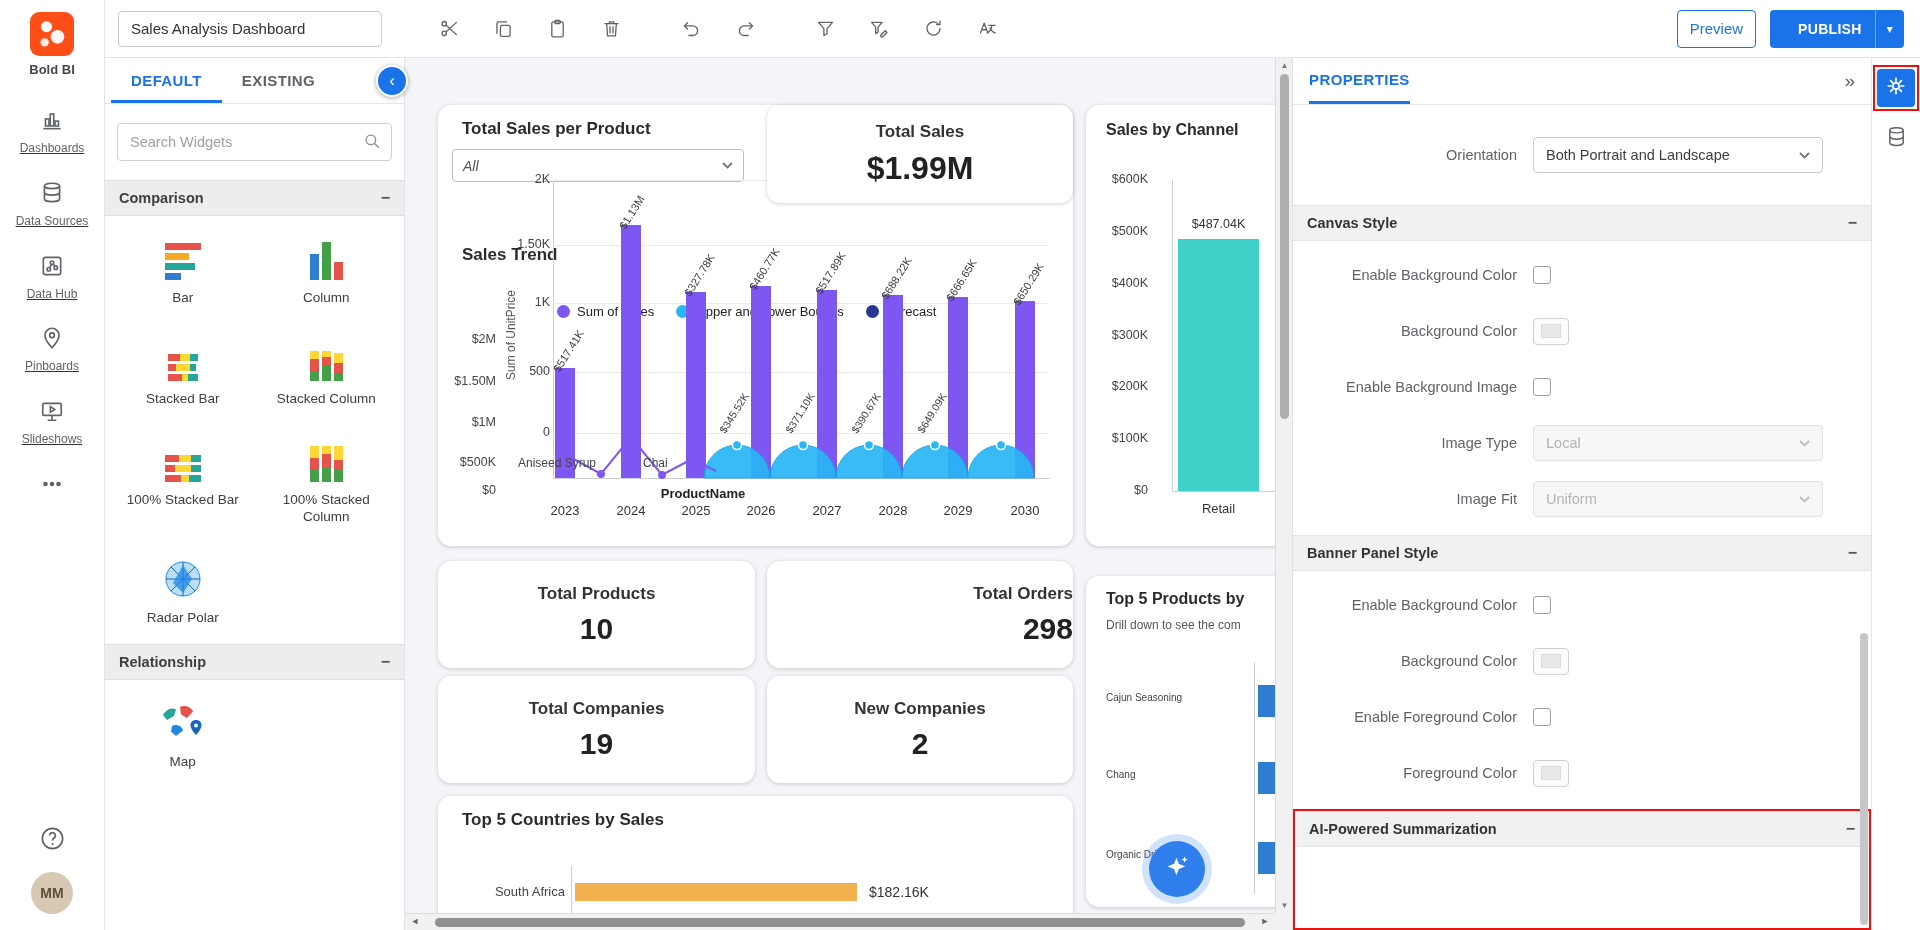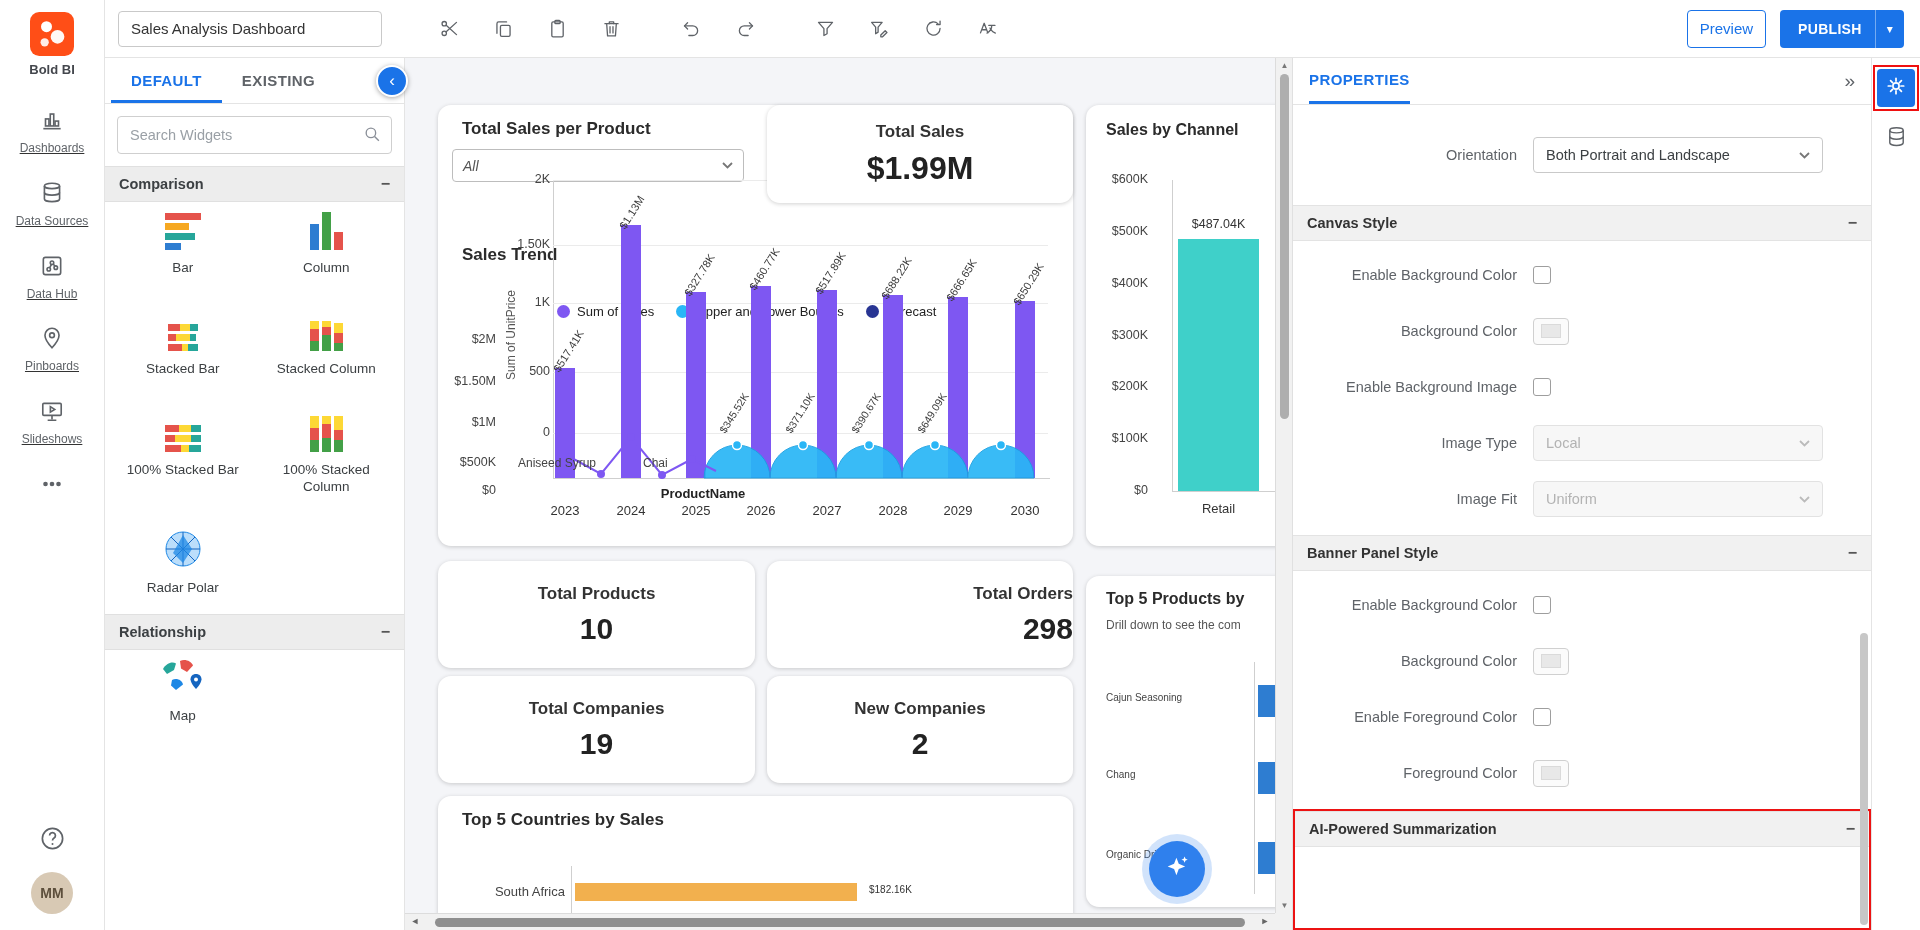--- a/index.html
+++ b/index.html
@@ -21,40 +21,40 @@
   .avatar { width:42px; height:42px; border-radius:50%; background:#d8c9b4; color:#5d4f3c; font-weight:700; font-size:14px; display:flex; align-items:center; justify-content:center; }
 
   
   .main { flex:1; display:flex; flex-direction:column; min-width:0; }
   .topbar { height:58px; background:#fff; border-bottom:1px solid #e4e4e4; display:flex; align-items:center; padding:0 16px 0 13px; }
   .title-input { width:264px; height:36px; border:1px solid #c9c9c9; border-radius:4px; padding:0 12px; font-size:15px; color:#333; font-family:inherit; }
   .tools { display:flex; margin-left:50px; gap:20px; align-items:center; }
   .tool-btn { width:34px; height:34px; background:none; border:none; display:flex; align-items:center; justify-content:center; cursor:pointer; }
   .tool-btn svg { width:21px; height:21px; stroke:#5f6368; fill:none; stroke-width:1.5; stroke-linecap:round; stroke-linejoin:round; }
   .btn-preview { margin-left:auto; height:38px; padding:0 12px; border:1px solid #1a73e8; border-radius:4px; background:#fff; color:#1a73e8; font-size:15px; font-family:inherit; cursor:pointer; }
-  .btn-publish { margin-left:14px; height:38px; background:#1a73e8; color:#fff; border:none; border-radius:4px; display:flex; align-items:center; font-weight:700; font-size:14px; padding-left:18px; letter-spacing:.3px; cursor:pointer; }
+  .btn-publish { margin-left:14px; height:38px; background:#1a73e8; color:#fff; border:none; border-radius:4px; display:flex; align-items:center; font-weight:700; font-size:14px; padding-left:28px; letter-spacing:.3px; cursor:pointer; }
   .pub-caret { border-left:1px solid rgba(255,255,255,.4); padding:0 11px; margin-left:13px; align-self:stretch; display:flex; align-items:center; font-size:12px; }
 
   .content { flex:1; display:flex; min-height:0; position:relative; }
 
   
-  .widgets-panel { width:300px; border-right:1px solid #e4e4e4; background:#fff; display:flex; flex-direction:column; position:relative; z-index:5; }
+  .widgets-panel { width:300px; border-right:1px solid #e4e4e4; background:#fff; display:flex; flex-direction:column; position:relative; z-index:5;gap:7px; }
   .tabs { display:flex; height:46px; border-bottom:1px solid #e4e4e4; padding-left:6px; }
   .tab { padding:0 20px; line-height:46px; font-size:15px; font-weight:700; color:#5f6368; letter-spacing:.4px; cursor:pointer; }
   .tab.active { color:#1a73e8; box-shadow:inset 0 -3px 0 #1a73e8; }
   .collapse-btn { position:absolute; right:-4px; top:7px; width:32px; height:32px; border-radius:50%; background:#1a73e8; color:#fff; border:2px solid #fff; box-shadow:0 1px 5px rgba(0,0,0,.35); font-size:17px; line-height:26px; text-align:center; cursor:pointer; z-index:7; }
   .search-box { margin:12px; position:relative; }
   .search-input { width:100%; height:38px; border:1px solid #cfcfcf; border-radius:4px; padding:0 36px 0 12px; font-size:14.5px; font-family:inherit; color:#333; }
   .search-input::placeholder { color:#9aa0a6; }
   .search-ic { position:absolute; right:10px; top:9px; }
   .search-ic svg { width:19px; height:19px; stroke:#8a8f98; fill:none; stroke-width:1.7; }
   .palette { flex:1; overflow:hidden; }
   .pal-section { background:#ededed; height:36px; display:flex; align-items:center; justify-content:space-between; padding:0 14px; font-weight:700; font-size:14.5px; color:#3c4043; border-top:1px solid #e0e0e0; border-bottom:1px solid #e0e0e0; cursor:pointer; }
   .pal-min { color:#555; font-size:16px; }
-  .pal-grid { display:grid; grid-template-columns:1fr 1fr; padding:2px 6px 18px; row-gap:28px; }
+  .pal-grid { display:grid; grid-template-columns:1fr 1fr; padding:18px 6px 18px; row-gap:28px; }
   .pal-item { display:flex; flex-direction:column; align-items:center; gap:10px; cursor:pointer; }
   .pal-ic { height:46px; display:flex; align-items:flex-end; }
   .pal-label { font-size:13.5px; color:#3c4043; text-align:center; line-height:1.25; max-width:112px; }
 
   
   .canvas { flex:1; position:relative; background:#f4f5f8; overflow:hidden; min-width:0; }
   .widget { position:absolute; background:#fff; border-radius:13px; box-shadow:0 1px 4px rgba(0,0,0,.18); }
   .w-title { font-size:17px; font-weight:700; color:#2b2b2b; position:absolute; white-space:nowrap; }
   .kpi { display:flex; flex-direction:column; align-items:center; justify-content:center; gap:8px; }
   .kpi-title { font-size:17px; font-weight:600; color:#333; }
@@ -602,21 +602,21 @@
               <div class="c3-bar" style="top:266px;height:32px;background:#2e7dd1"></div>
             </div>
         </div>
 
         <div class="widget" id="chart4">
           <div class="w-title" style="left:24px;top:14px">Top 5 Countries by Sales</div>
           <div style="position:absolute;left:133px;top:70px;width:1px;height:60px;background:#cfcfcf"></div>
           <div id="c4body">
               <div style="position:absolute;left:8px;top:88px;width:119px;text-align:right;font-size:13px;color:#444">South Africa</div>
               <div style="position:absolute;left:137px;top:87px;width:282px;height:18px;background:#f2b04e"></div>
-              <div style="position:absolute;left:431px;top:88px;font-size:10px;color:#333">$182.16K</div>
+              <div style="position:absolute;left:431px;top:88px;font-size:14px;color:#333">$182.16K</div>
             </div>
         </div>
 
         <div class="ai-btn">
           <span>
             <svg viewBox="0 0 24 24" width="28" height="28">
                 <path d="M11.5 4l2 5.3L19 11.5l-5.5 2.2-2 5.3-2-5.3L4 11.5l5.5-2.2z" fill="#fff"></path>
                 <path d="M18.5 3l.8 1.9 1.9.8-1.9.8-.8 1.9-.8-1.9-1.9-.8 1.9-.8z" fill="#fff"></path>
               </svg>
           </span>

